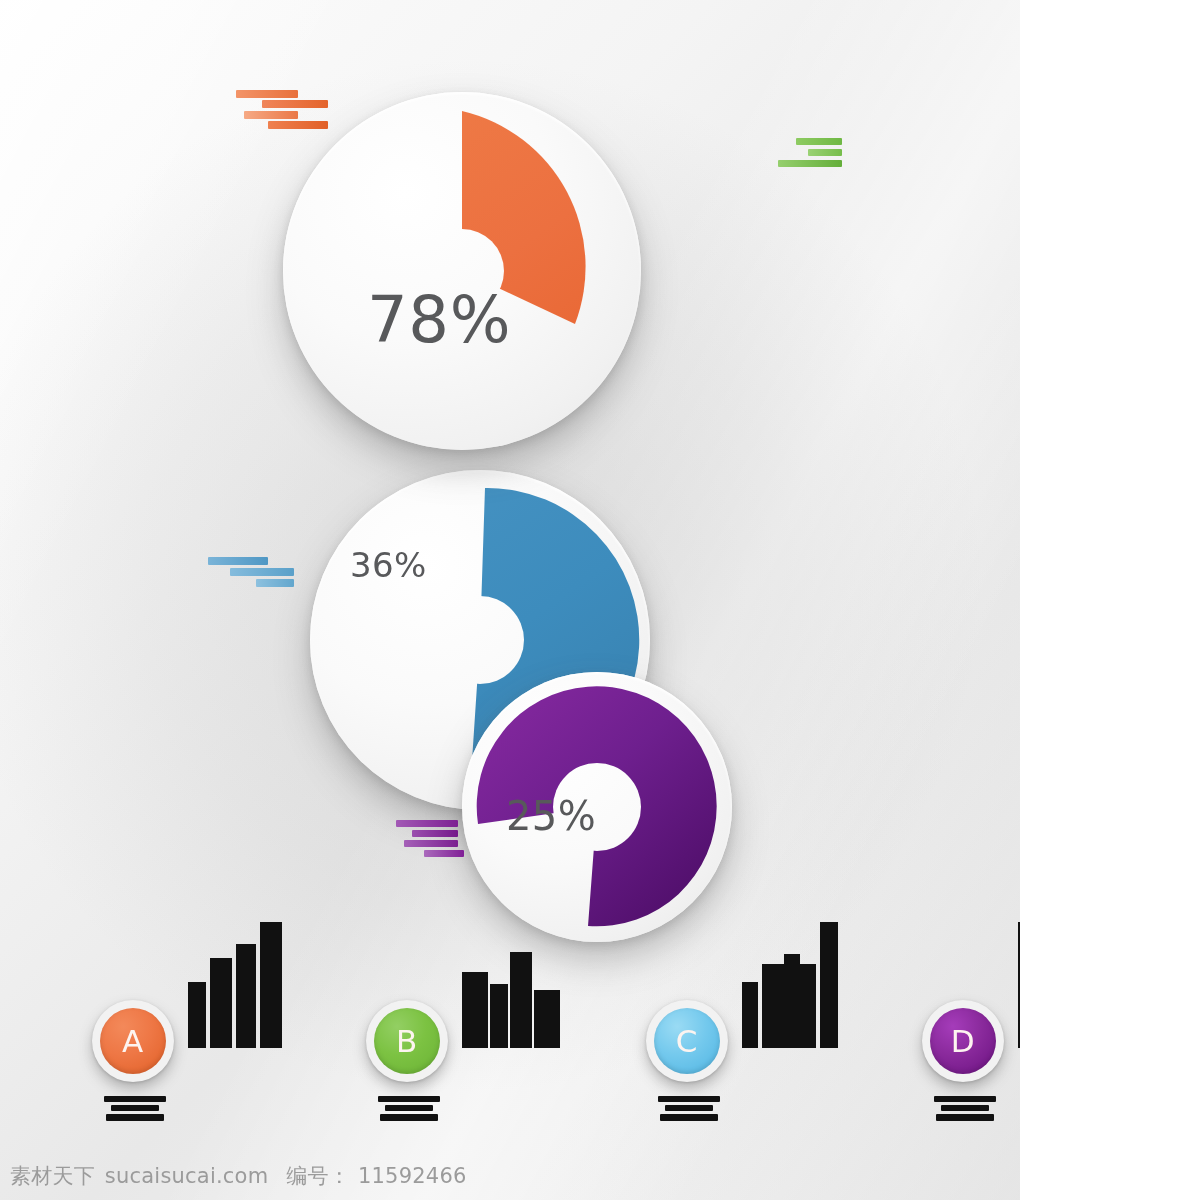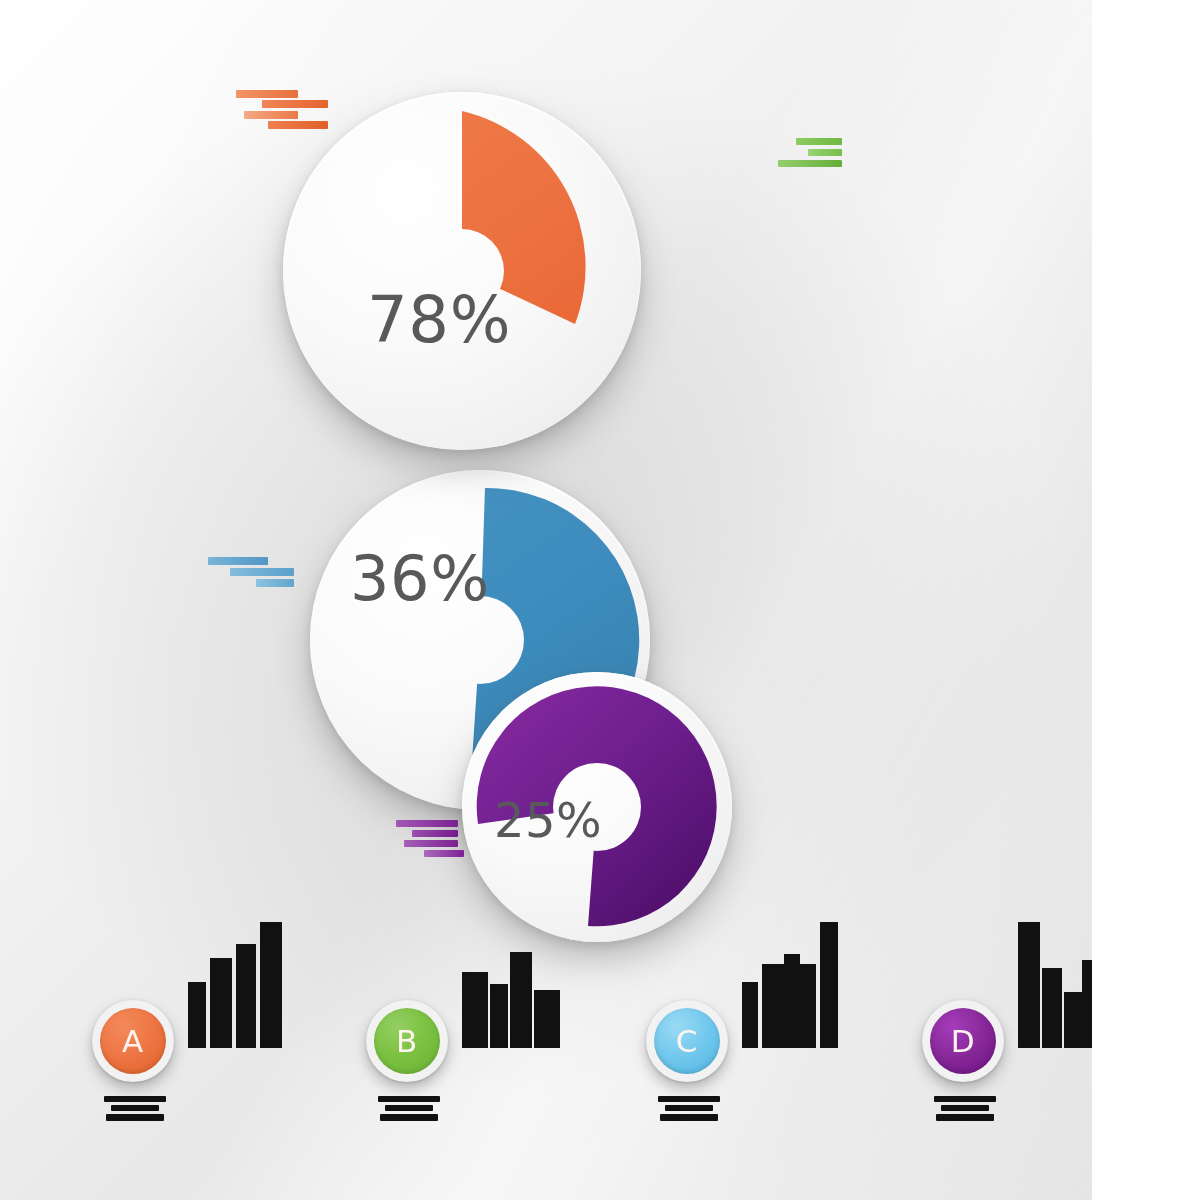--- a/index.html
+++ b/index.html
@@ -3,26 +3,27 @@
 <meta charset="utf-8">
 <title>Circular Infographic</title>
 <style>
   html, body {
     margin: 0;
     padding: 0;
     background: #ffffff;
   }
   #stage {
     position: relative;
-    width: 1092px;
+    width: 988px;
     height: 1200px;
     overflow: hidden;
     font-family: "Liberation Sans", sans-serif;
     background:
       linear-gradient(135deg, #fdfdfd 0%, #f4f4f4 32%, #e8e8e8 58%, #efefef 78%, #f9f9f9 100%);
+    padding-left: 32px;
   }
   
   #bg-sheen {
     position: absolute;
     inset: 0;
     background:
       linear-gradient(118deg, rgba(255,255,255,0.85) 0%, rgba(255,255,255,0.0) 22%),
       linear-gradient(118deg, rgba(255,255,255,0.0) 48%, rgba(255,255,255,0.55) 64%, rgba(255,255,255,0.0) 80%),
       linear-gradient(298deg, rgba(205,205,205,0.45) 0%, rgba(205,205,205,0.0) 30%);
     pointer-events: none;
@@ -67,22 +68,22 @@
     line-height: 1;
   }
 
   
   #card-orange { left: 283px; top: 92px;  width: 358px; height: 358px; z-index: 3; }
   #card-blue   { left: 310px; top: 470px; width: 340px; height: 340px; z-index: 2; }
   #card-purple { left: 462px; top: 672px; width: 270px; height: 270px; z-index: 4; }
   #card-green  { left: 524px; top: 200px; width: 562px; height: 562px; z-index: 6; }
 
   #card-orange .pct { left: 84px;  top: 196px; font-size: 64px; }
-  #card-blue   .pct { left: 40px;  top: 78px;  font-size: 62px; }
-  #card-purple .pct { left: 32px;  top: 124px; font-size: 48px; }
+  #card-blue   .pct { left: 40px;  top: 78px;  font-size: 34px; }
+  #card-purple .pct { left: 44px;  top: 124px; font-size: 40px; }
   #card-green  .pct { left: 348px; top: 174px; font-size: 78px; }
 
   
   .speedlines { position: absolute; z-index: 5; }
   .speedlines .bar {
     position: absolute;
     height: 8px;
     border-radius: 1px;
   }
   #lines-orange { left: 236px; top: 90px;  width: 92px; height: 44px; z-index: 5; }
@@ -334,14 +335,17 @@
         <rect x="2" y="2" width="22" height="126"></rect>
         <rect x="26" y="48" width="20" height="80"></rect>
         <rect x="48" y="72" width="18" height="56"></rect>
         <rect x="66" y="40" width="16" height="88"></rect>
         <rect x="88" y="18" width="16" height="110"></rect>
       </svg>
     </div>
 
   </div>
 
+  <div id="watermark">
+    <span>素材天下</span><span id="wm-gap1"></span><span>sucaisucai.com</span><span id="wm-gap2"></span><span>编号：</span><span id="wm-gap3"></span><span>11592466</span>
+  </div>
 
 </div>
 
 </body></html>

